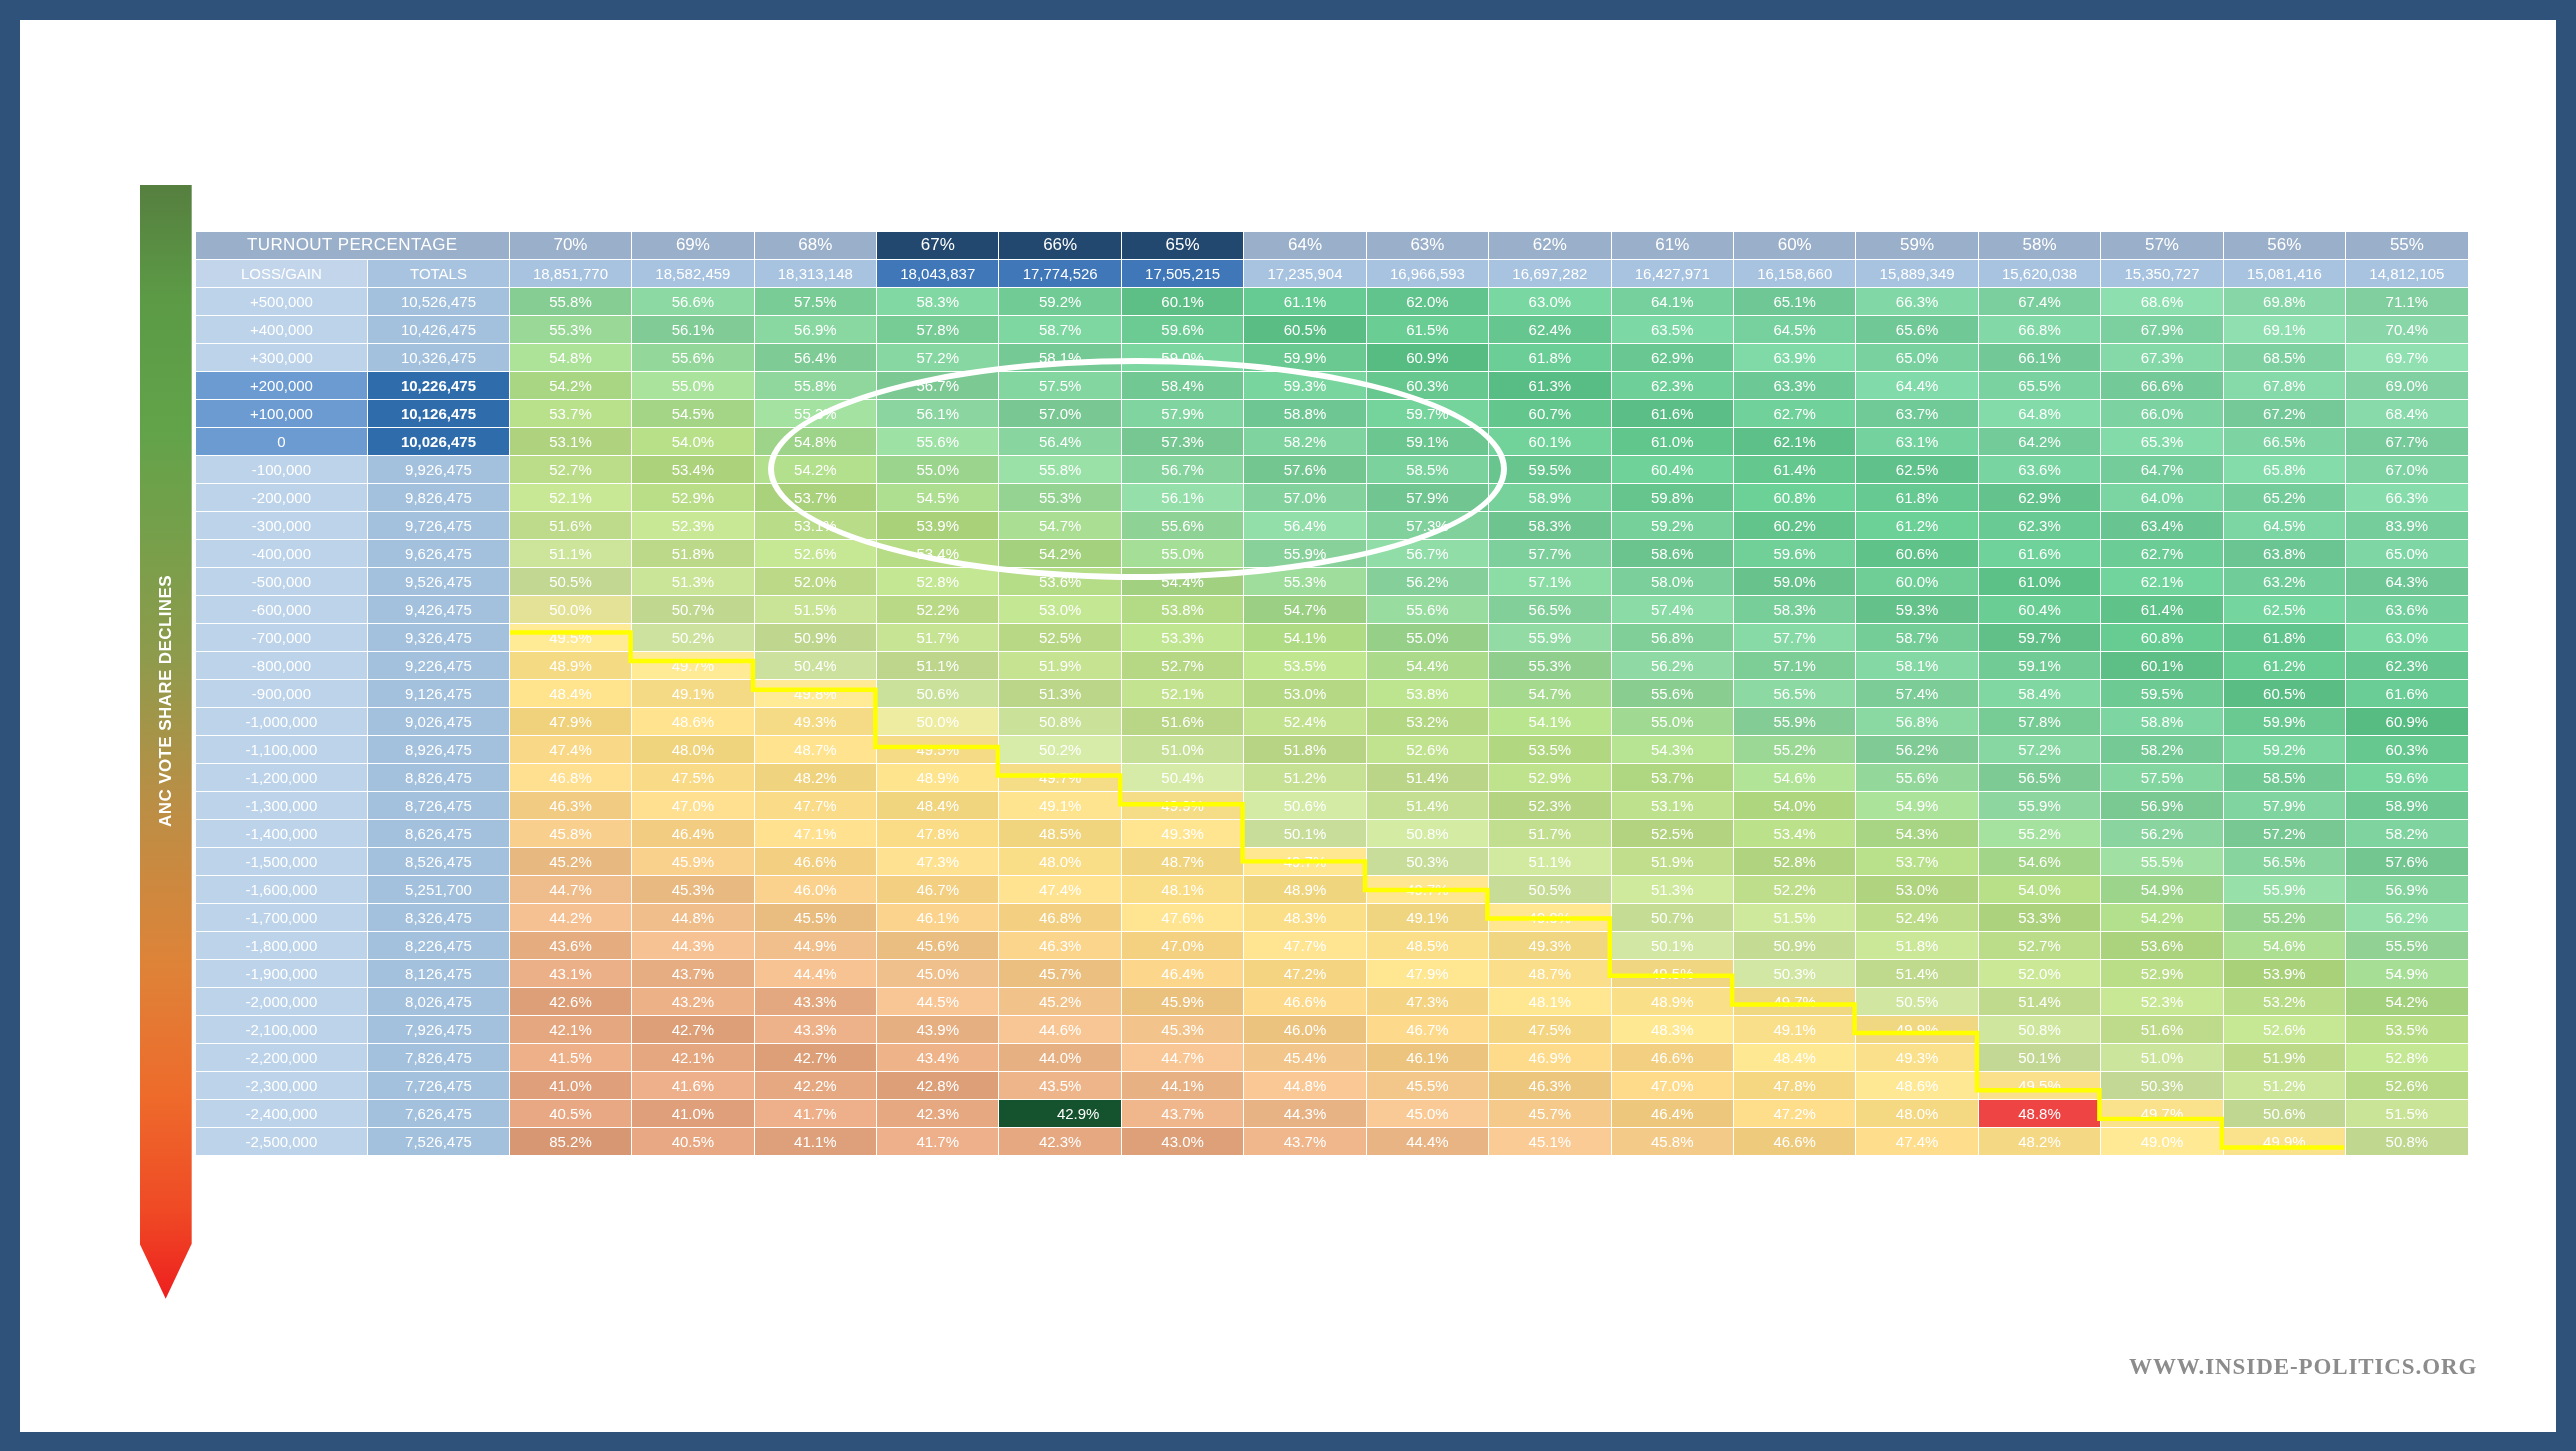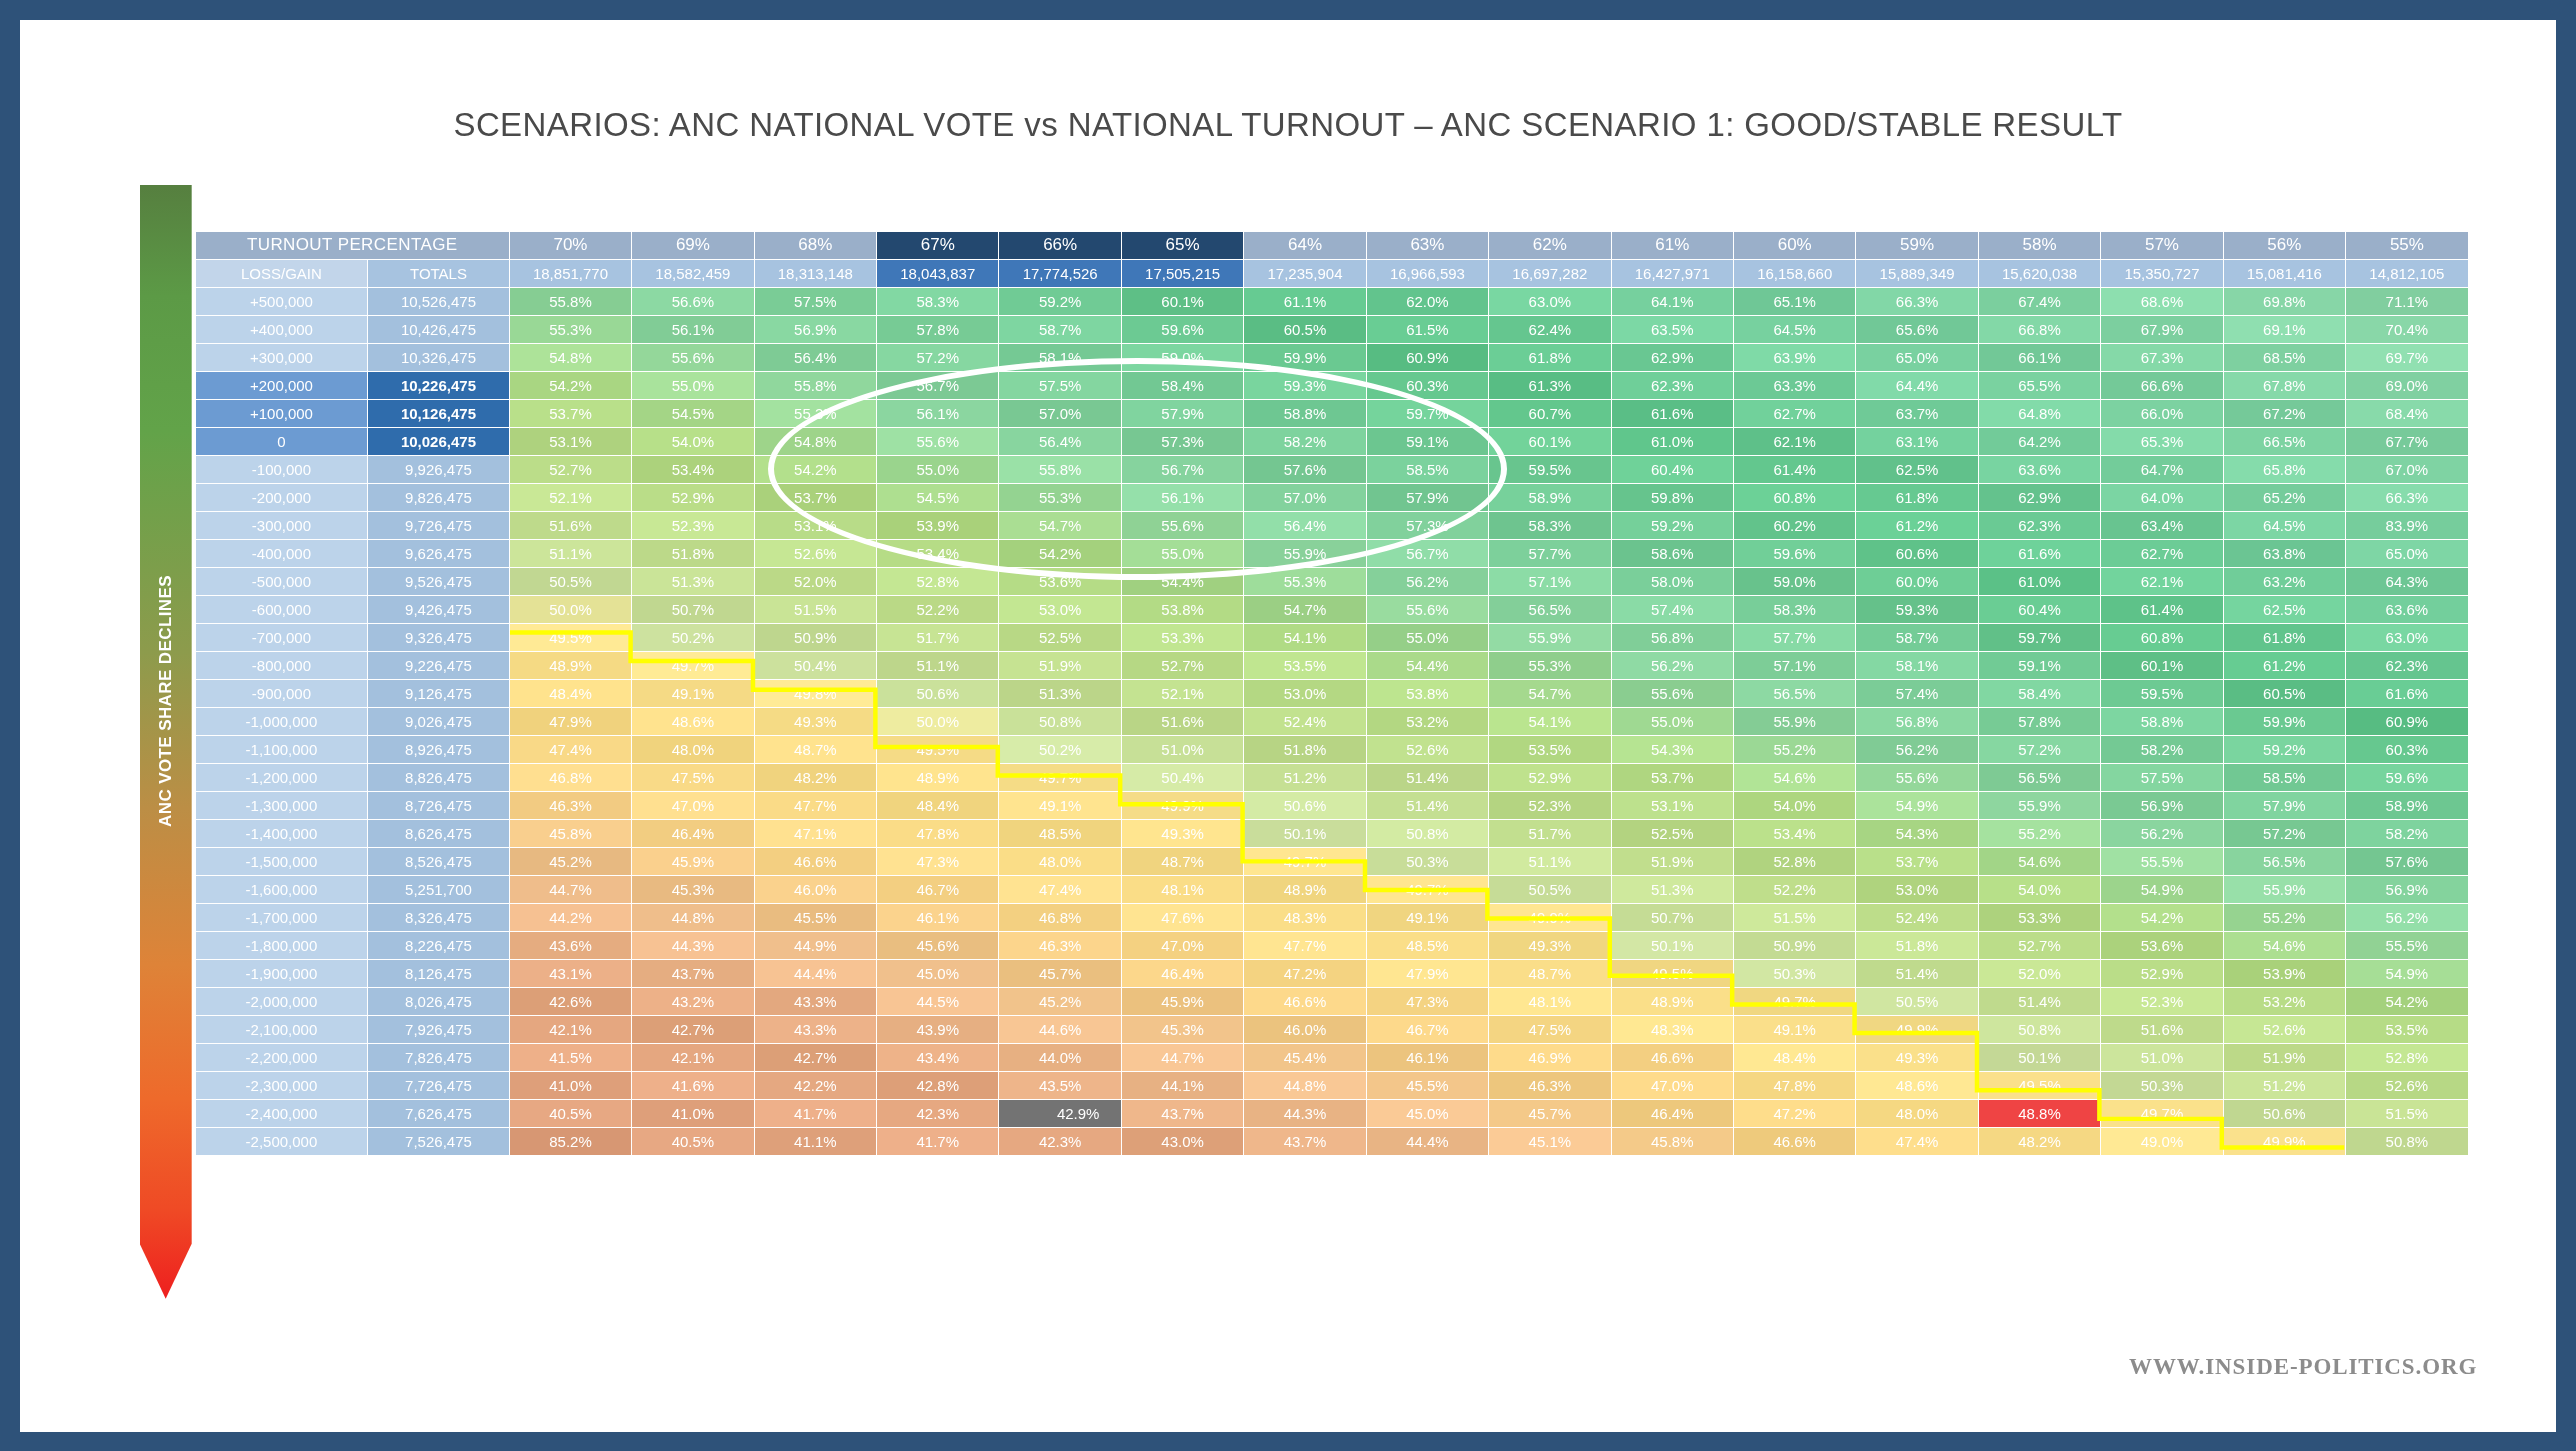--- a/index.html
+++ b/index.html
@@ -122,21 +122,20 @@
     letter-spacing: 0.9px;
     color: #8c8c8c;
   }
 </style>
 </head>
 <body>
 
 <div id="page">
   <div id="slide">
 
-    <div id="title">SCENARIOS: ANC NATIONAL VOTE vs NATIONAL TURNOUT – ANC SCENARIO 1: GOOD/STABLE RESULT</div>
 
 
     <div id="left-arrow">
       <span>ANC VOTE SHARE DECLINES</span>
     </div>
 
     <div id="grid">
       <table>
         <thead>
           <tr>
@@ -760,21 +759,21 @@
               <td class="datacell" style="background: rgb(203, 229, 153);">51.2%</td>
               <td class="datacell" style="background: rgb(183, 216, 133);">52.6%</td>
             </tr>
             <tr>
               <td class="rl lbl-wide">-2,400,000</td>
               <td class="rt lbl-tot">7,626,475</td>
               <td class="datacell" style="background: rgb(231, 168, 131);">40.5%</td>
               <td class="datacell" style="background: rgb(222, 159, 122);">41.0%</td>
               <td class="datacell" style="background: rgb(238, 176, 138);">41.7%</td>
               <td class="datacell" style="background: rgb(230, 168, 129);">42.3%</td>
-              <td class="datacell" style="background: #737373; padding-left: 36px;">42.9%</td>
+              <td class="datacell" style="background: #14532d; padding-left: 36px;">42.9%</td>
               <td class="datacell" style="background: rgb(239, 183, 139);">43.7%</td>
               <td class="datacell" style="background: rgb(232, 179, 132);">44.3%</td>
               <td class="datacell" style="background: rgb(250, 202, 150);">45.0%</td>
               <td class="datacell" style="background: rgb(244, 201, 137);">45.7%</td>
               <td class="datacell" style="background: rgb(237, 200, 124);">46.4%</td>
               <td class="datacell" style="background: rgb(254, 221, 139);">47.2%</td>
               <td class="datacell" style="background: rgb(245, 216, 130);">48.0%</td>
               <td class="datacell" style="background: #ef4444;">48.8%</td>
               <td class="datacell" style="background: rgb(250, 225, 139);">49.7%</td>
               <td class="datacell" style="background: rgb(192, 215, 145);">50.6%</td>

